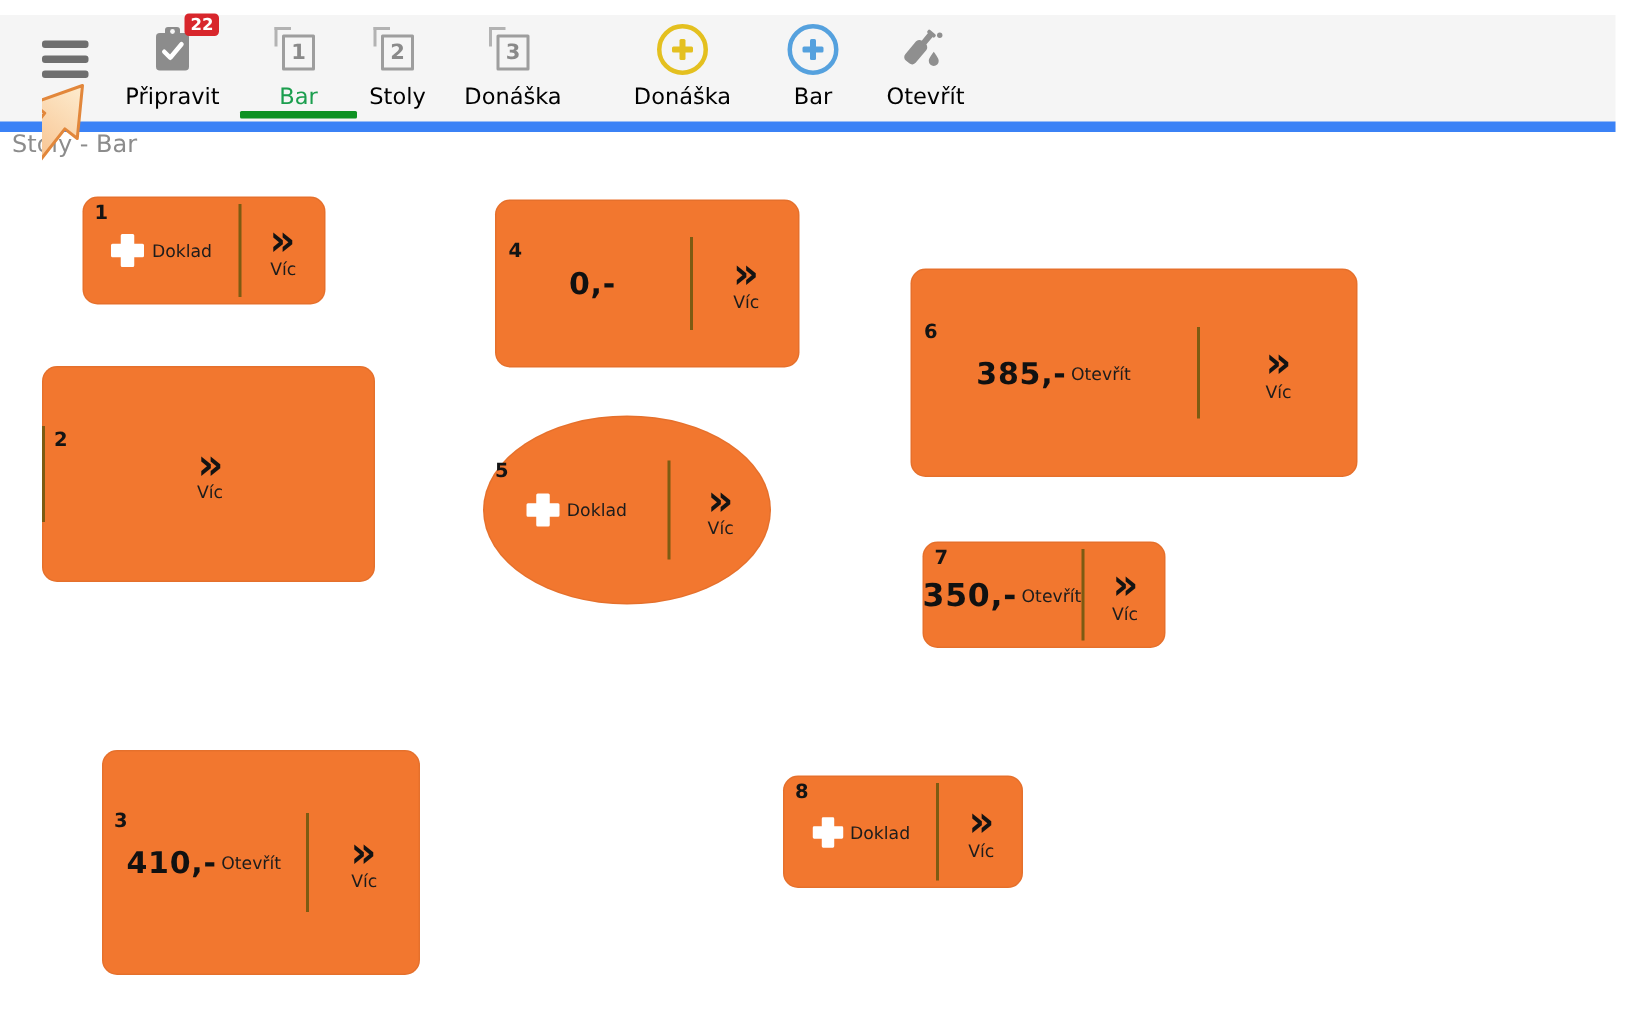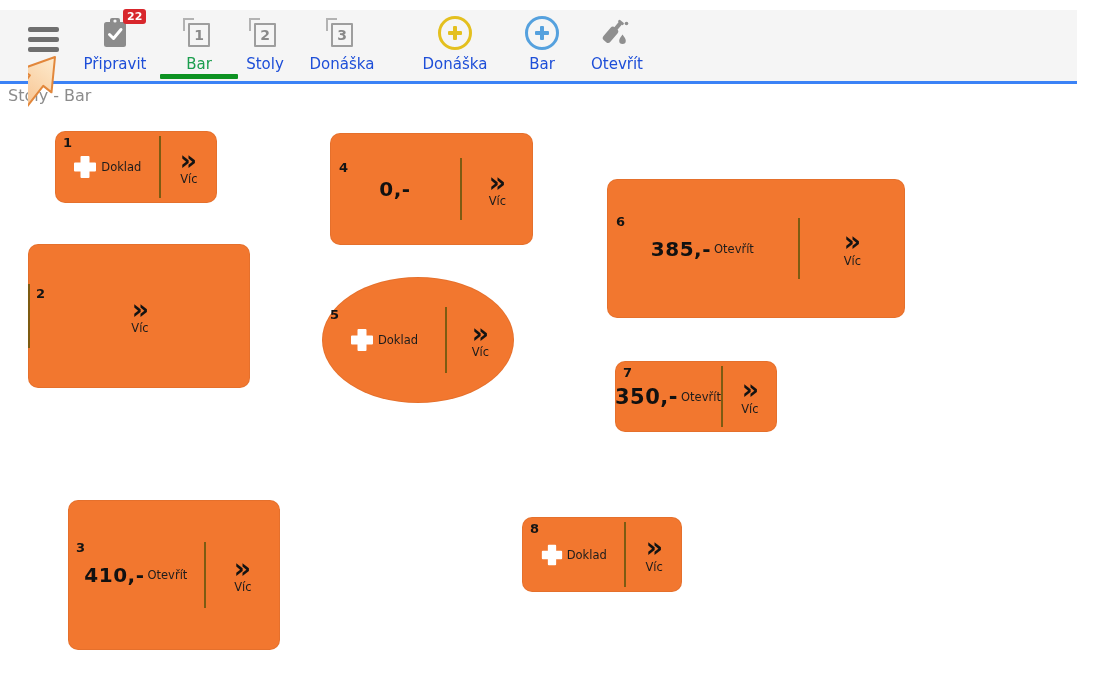--- a/index.html
+++ b/index.html
@@ -1,26 +1,26 @@
 <!DOCTYPE html>
 <html><head>
 <meta charset="utf-8">
 <style>
   html,body{margin:0;padding:0;background:#fff;}
   .stage{position:relative;width:1099px;height:689px;background:#ffffff;overflow:hidden;
          font-family:"DejaVu Sans","Liberation Sans",sans-serif;}
 
   
   .toolbar{position:absolute;left:0;top:10px;width:1077px;height:71px;background:#f5f5f5;
-           border-bottom:3px solid #3b82f6;}
+           border-bottom:7px solid #3b82f6;}
   .hamburger{position:absolute;left:28px;top:17px;width:31px;height:28px;cursor:pointer;}
   .hamburger span{display:block;height:5px;background:#6f6f6f;border-radius:2px;margin-bottom:5px;}
   .titem{position:absolute;top:3px;display:flex;flex-direction:column;align-items:center;cursor:pointer;}
   .ticon{height:40px;display:flex;align-items:center;justify-content:center;position:relative;}
-  .tlabel{font-size:15px;color:#1d4ed8;margin-top:2px;white-space:nowrap;}
+  .tlabel{font-size:15px;color:#000000;margin-top:2px;white-space:nowrap;}
   .titem.active .tlabel{color:#1b9e4e;}
   .tab-underline{position:absolute;left:160px;top:64px;width:78px;height:5px;background:#0d9222;border-radius:1px;}
   .badge{position:absolute;left:22px;top:-4px;background:#d8262c;color:#fff;font-size:11px;
          font-weight:bold;padding:2px 4px;border-radius:3px;line-height:1;}
   
   .numbox{position:relative;width:18px;height:20px;border:2px solid #9e9e9e;background:#f5f5f5;
           color:#8a8a8a;font-weight:bold;font-size:14px;display:flex;align-items:center;
           justify-content:center;border-radius:1px;margin-top:4px;}
   .numbox::before{content:"";position:absolute;left:-7px;top:-7px;width:9px;height:11px;
           border-left:2px solid #b3b3b3;border-top:2px solid #b3b3b3;}

